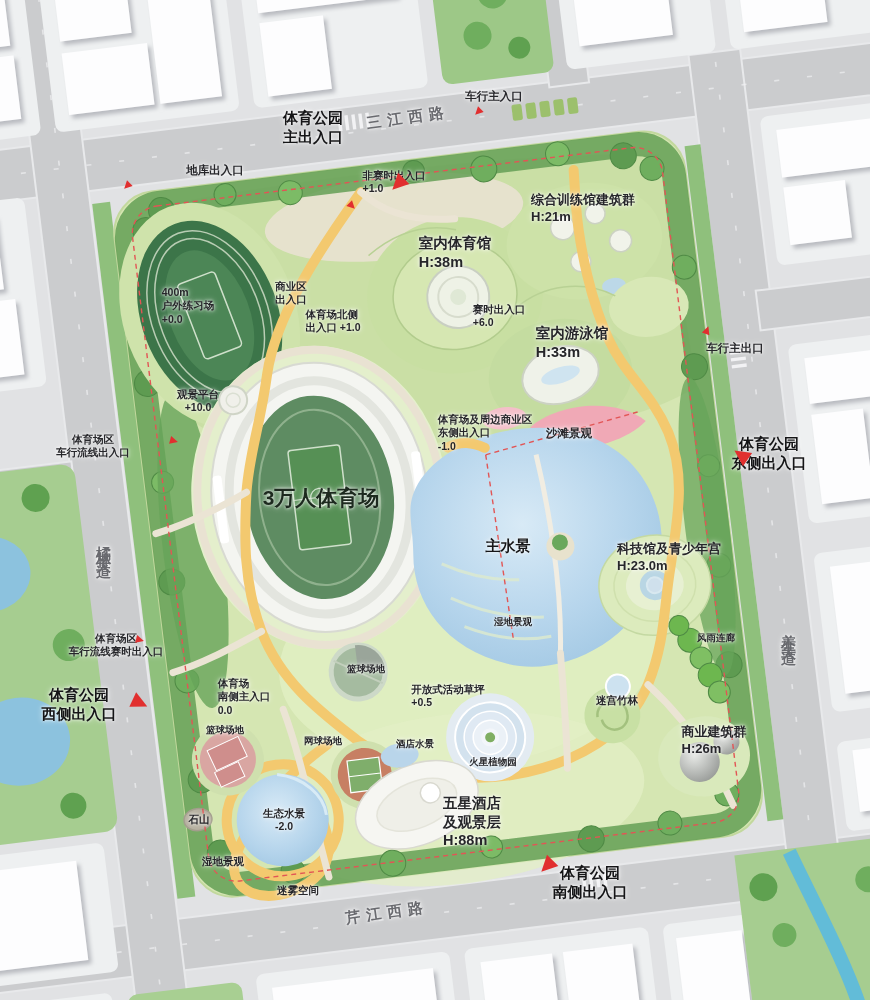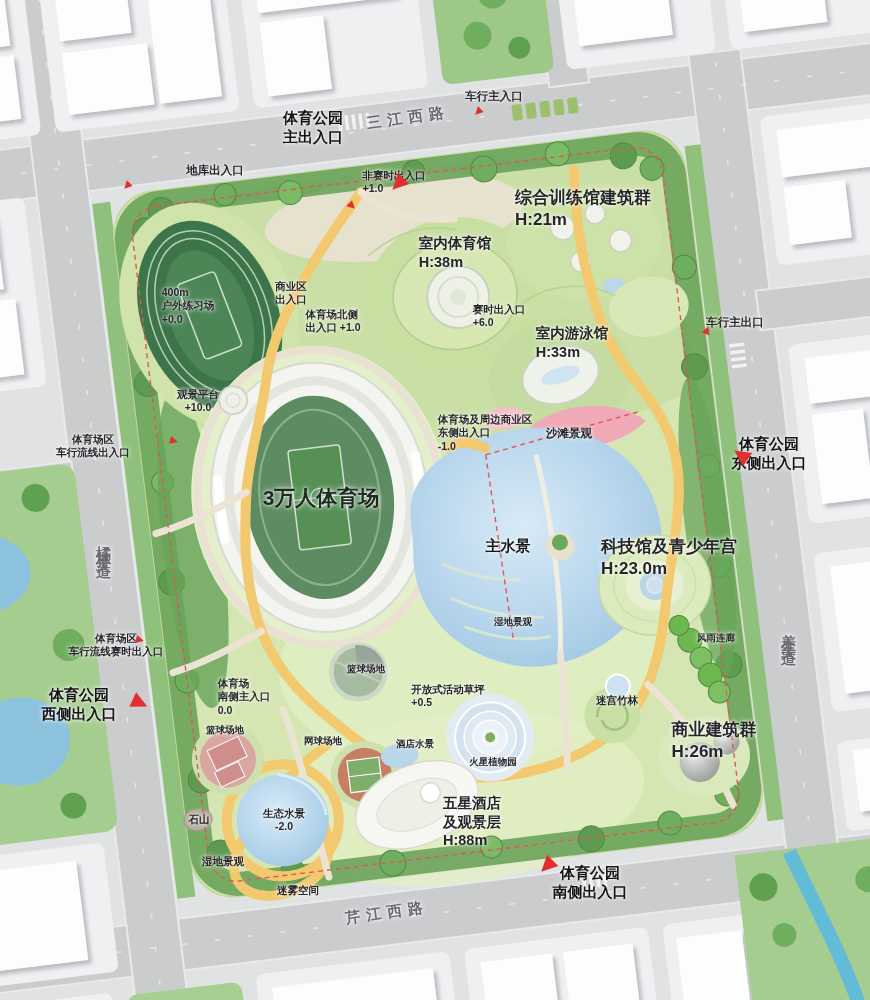--- a/index.html
+++ b/index.html
@@ -3,21 +3,21 @@
 <meta charset="utf-8">
 <style>
   html,body{margin:0;padding:0;background:#e2e3e5;}
   #scene{position:relative;width:870px;height:1000px;overflow:hidden;
          font-family:"Liberation Sans","DejaVu Sans",sans-serif;}
   #scene svg{position:absolute;left:0;top:0;}
   .lbl{position:absolute;transform:translate(-50%,-50%);font-weight:700;
        font-size:10.5px;line-height:1.28;color:#26262a;white-space:pre-line;
        text-align:center;pointer-events:none;
        text-shadow:0 0 3px rgba(255,255,255,.95),0 0 6px rgba(255,255,255,.75);}
-  .s9{font-size:9.5px}.s11{font-size:11.5px}.s13{font-size:17px}
+  .s9{font-size:9.5px}.s11{font-size:11.5px}.s13{font-size:13px}
   .s14{font-size:14.5px}.s15{font-size:15px;color:#151517}.s17{font-size:21px;color:#1d2a1f}
   .ta-l{text-align:left}
   .road{color:#696a6f;letter-spacing:6px;font-size:15px;font-weight:700;}
   .vert{writing-mode:vertical-rl;letter-spacing:6px;}
   .r-8{transform:translate(-50%,-50%) rotate(-8deg);}
   .arr{position:absolute;width:0;height:0;border-left:6px solid transparent;
        border-right:6px solid transparent;border-bottom:11px solid #e12f2f;}
   .arr.big{border-left-width:8px;border-right-width:8px;border-bottom-width:16px;}
   .arr.tiny{border-left-width:4.5px;border-right-width:4.5px;border-bottom-width:8px;}
 </style>
@@ -370,21 +370,21 @@
 <div class="lbl s11" style="left:494px;top:96px;">车行主入口</div>
 <div class="lbl s11" style="left:215px;top:170px;">地库出入口</div>
 <div class="lbl ta-l" style="left:394px;top:182px;">非赛时出入口
 +1.0</div>
 <div class="lbl" style="left:291px;top:293px;text-align:center;">商业区
 出入口</div>
 <div class="lbl ta-l" style="left:333px;top:321px;">体育场北侧
 出入口 +1.0</div>
 <div class="lbl ta-l" style="left:499px;top:316px;">赛时出入口
 +6.0</div>
-<div class="lbl s11" style="left:735px;top:322px;font-family:Liberation Serif, serif;">车行主出口</div>
+<div class="lbl s11" style="left:735px;top:348px;font-family:Liberation Serif, serif;">车行主出口</div>
 <div class="lbl" style="left:93px;top:446px;">体育场区
 车行流线出入口</div>
 <div class="lbl ta-l" style="left:485px;top:433px;">体育场及周边商业区
 东侧出入口
 -1.0</div>
 <div class="lbl s15" style="left:769px;top:453px;">体育公园
 东侧出入口</div>
 <div class="lbl" style="left:116px;top:645px;">体育场区
 车行流线赛时出入口</div>
 <div class="lbl s15" style="left:79px;top:704px;">体育公园

